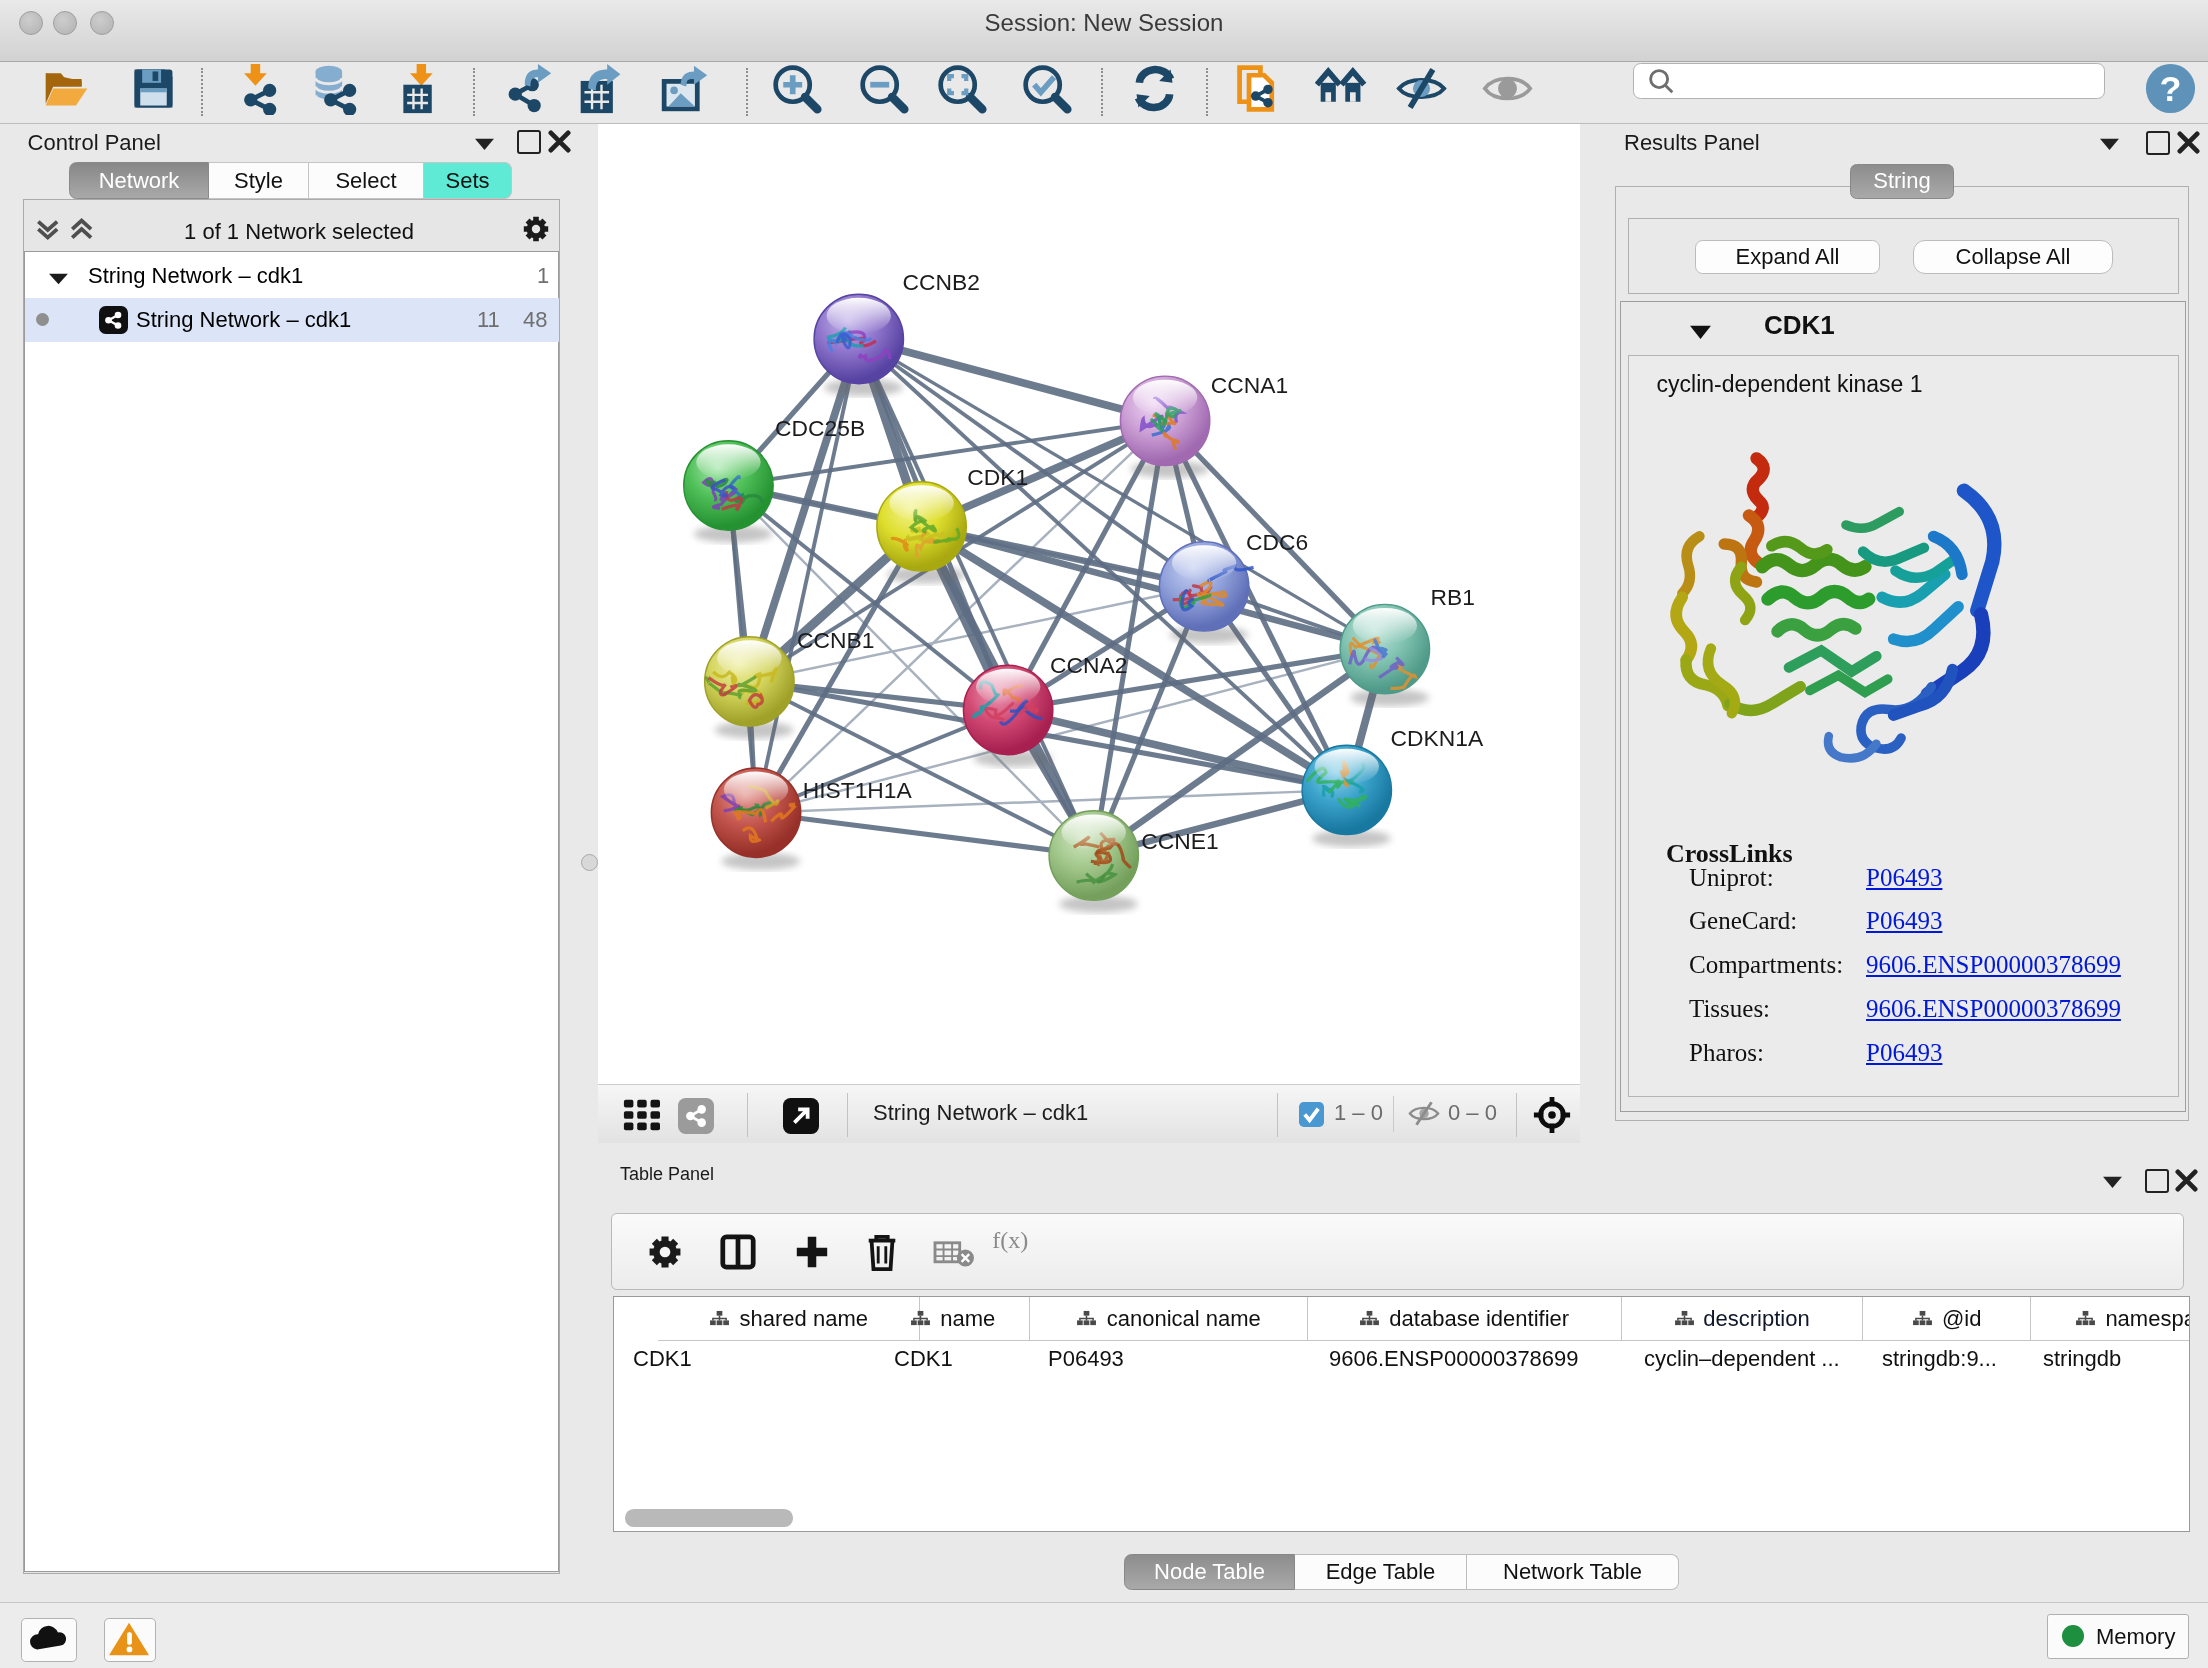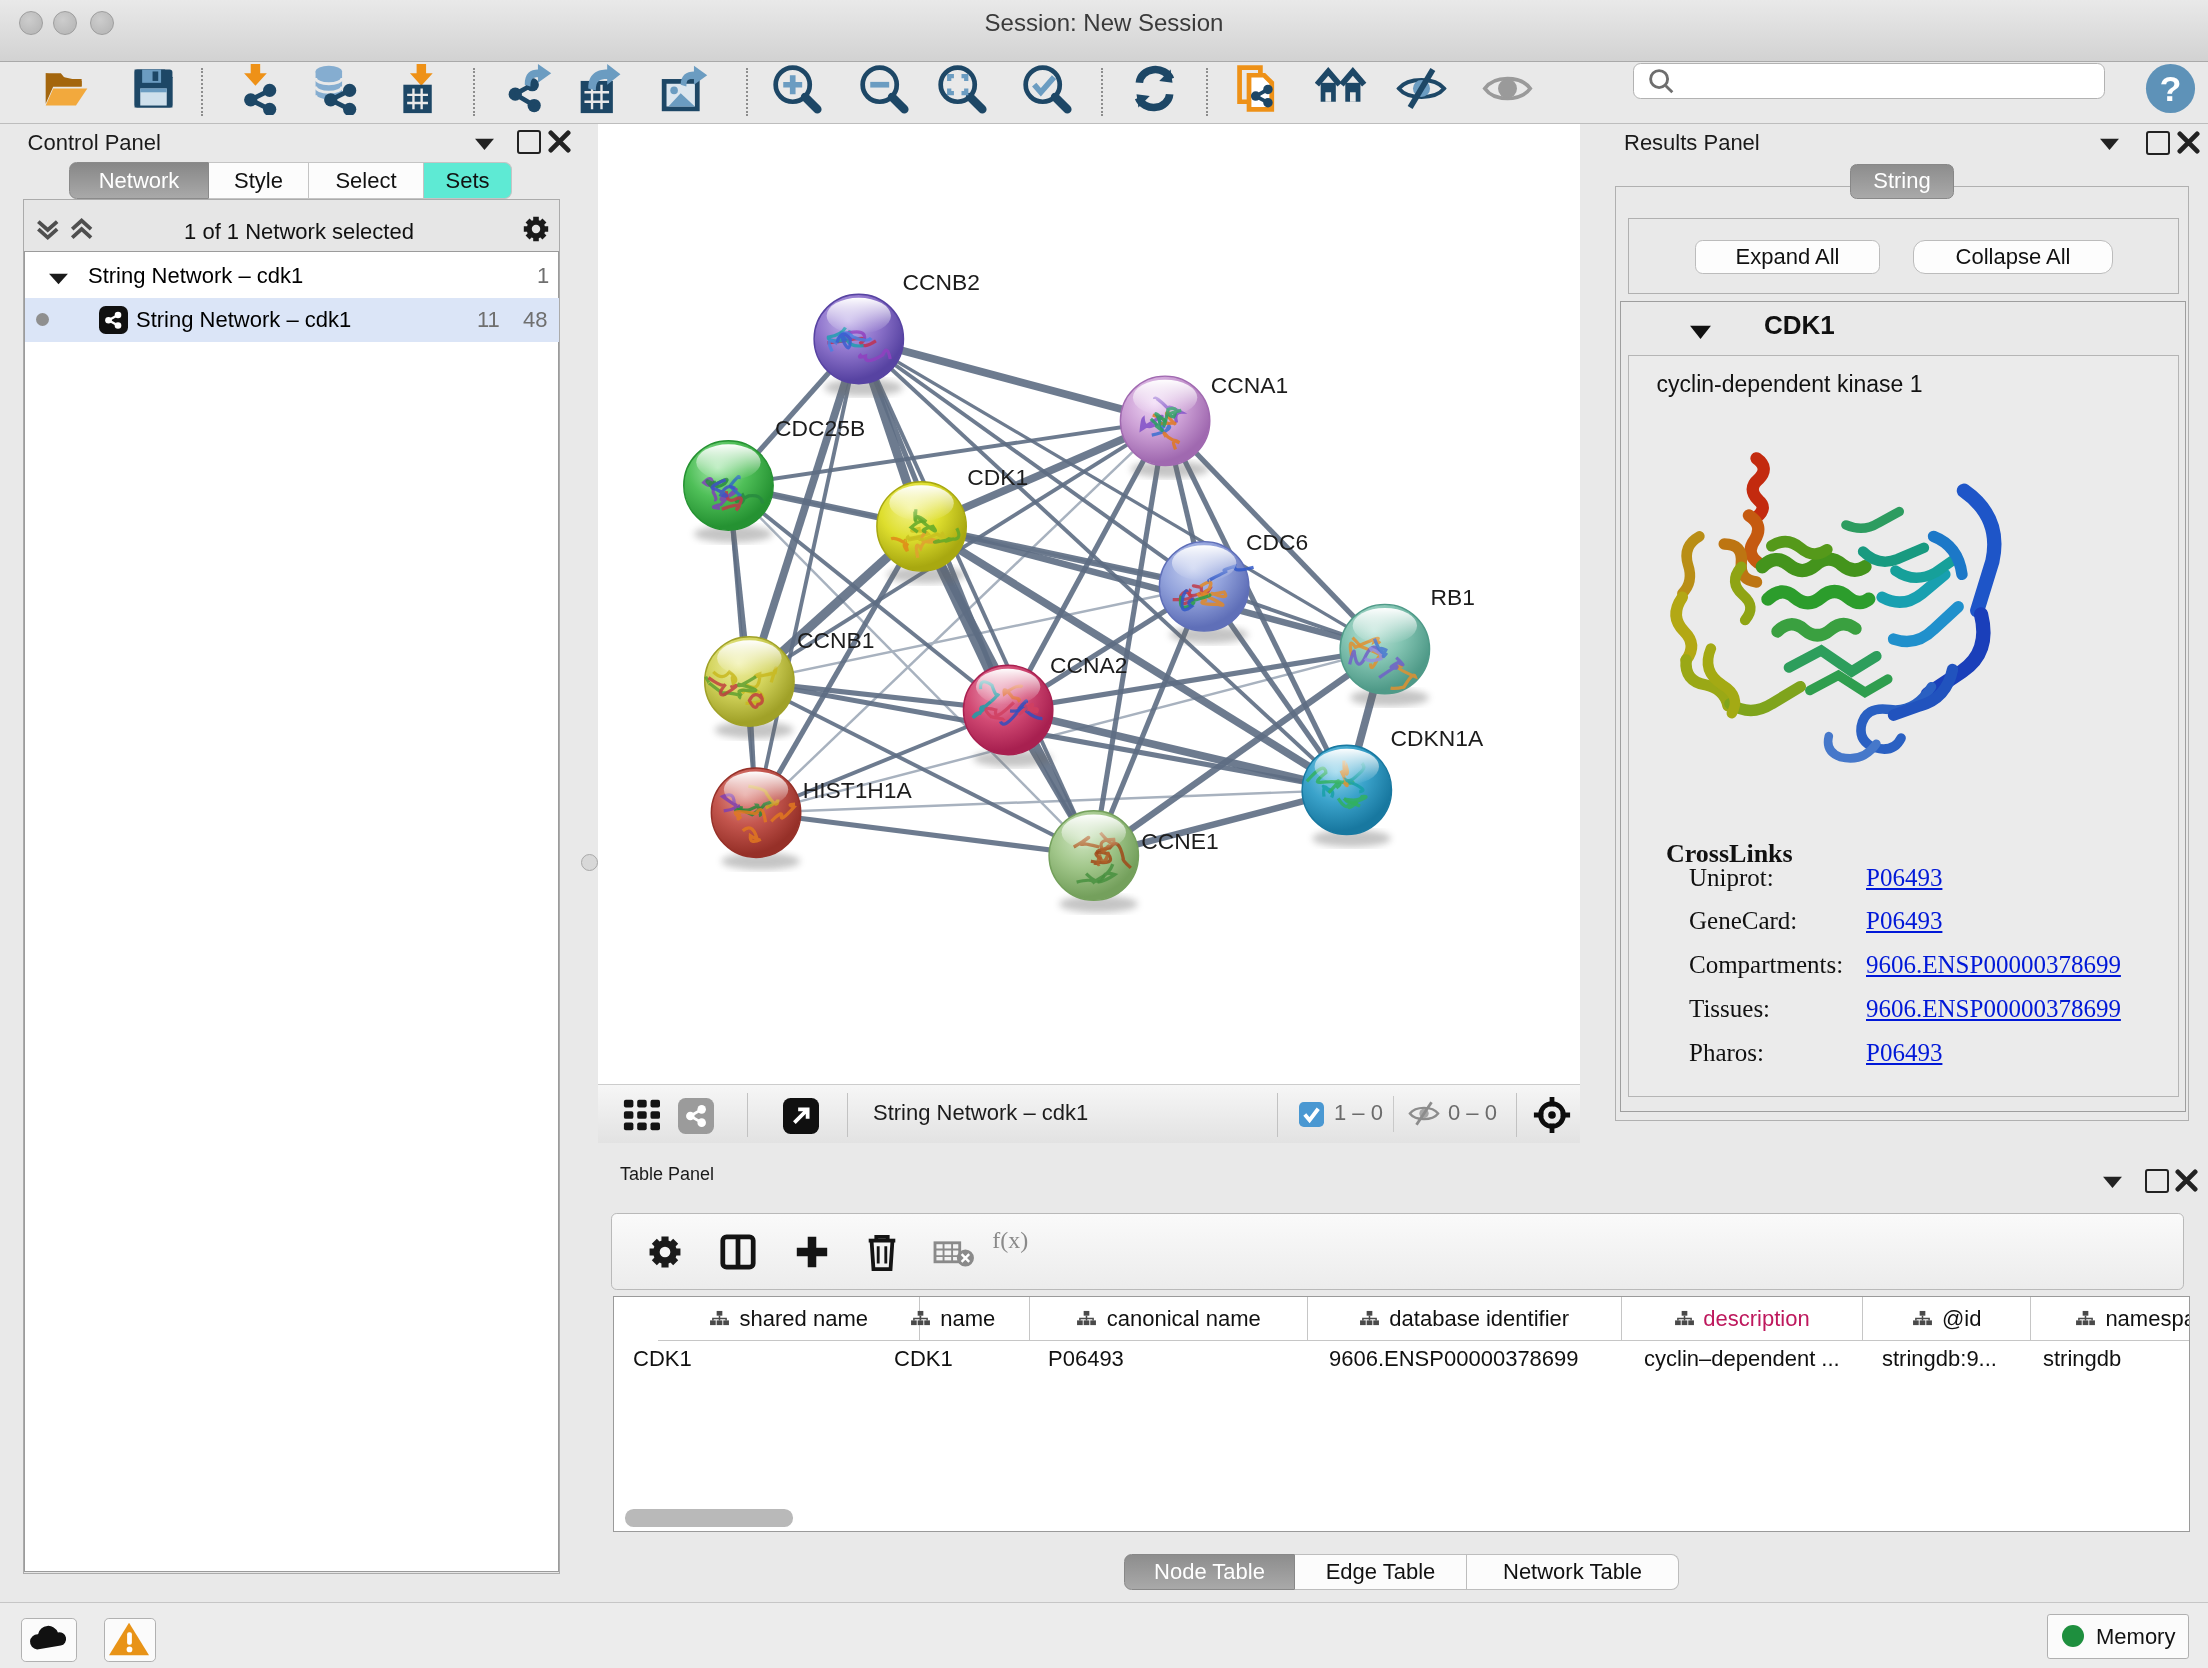--- a/index.html
+++ b/index.html
@@ -729,21 +729,21 @@
           <g fill="#4a4a4a">
             <rect x="8" y="1" width="6" height="5"></rect>
             <rect x="1" y="11" width="6" height="5"></rect>
             <rect x="8" y="11" width="6" height="5"></rect>
             <rect x="15" y="11" width="6" height="5"></rect>
             <path d="M11 6 v3 M4 11 v-2 h14 v2 M11 8 v3" stroke="#4a4a4a" stroke-width="1.6" fill="none"></path>
           </g>
         </svg>
         <span>database identifier</span>
       </div>
-<div class="abs" style="left:1008px;top:0;width:241px;height:44px;border-right:1px solid #c6c6c6;border-bottom:1px solid #c6c6c6;box-sizing:border-box;font-size:22px;color:#be185d;white-space:nowrap;overflow:hidden;display:flex;align-items:center;justify-content:center;gap:8px;">
+<div class="abs" style="left:1008px;top:0;width:241px;height:44px;border-right:1px solid #c6c6c6;border-bottom:1px solid #c6c6c6;box-sizing:border-box;font-size:22px;color:#0f172a;white-space:nowrap;overflow:hidden;display:flex;align-items:center;justify-content:center;gap:8px;">
         <svg width="21" height="17" viewBox="0 0 22 18" style="vertical-align:-1.9px;">
           <g fill="#4a4a4a">
             <rect x="8" y="1" width="6" height="5"></rect>
             <rect x="1" y="11" width="6" height="5"></rect>
             <rect x="8" y="11" width="6" height="5"></rect>
             <rect x="15" y="11" width="6" height="5"></rect>
             <path d="M11 6 v3 M4 11 v-2 h14 v2 M11 8 v3" stroke="#4a4a4a" stroke-width="1.6" fill="none"></path>
           </g>
         </svg>
         <span>description</span>

